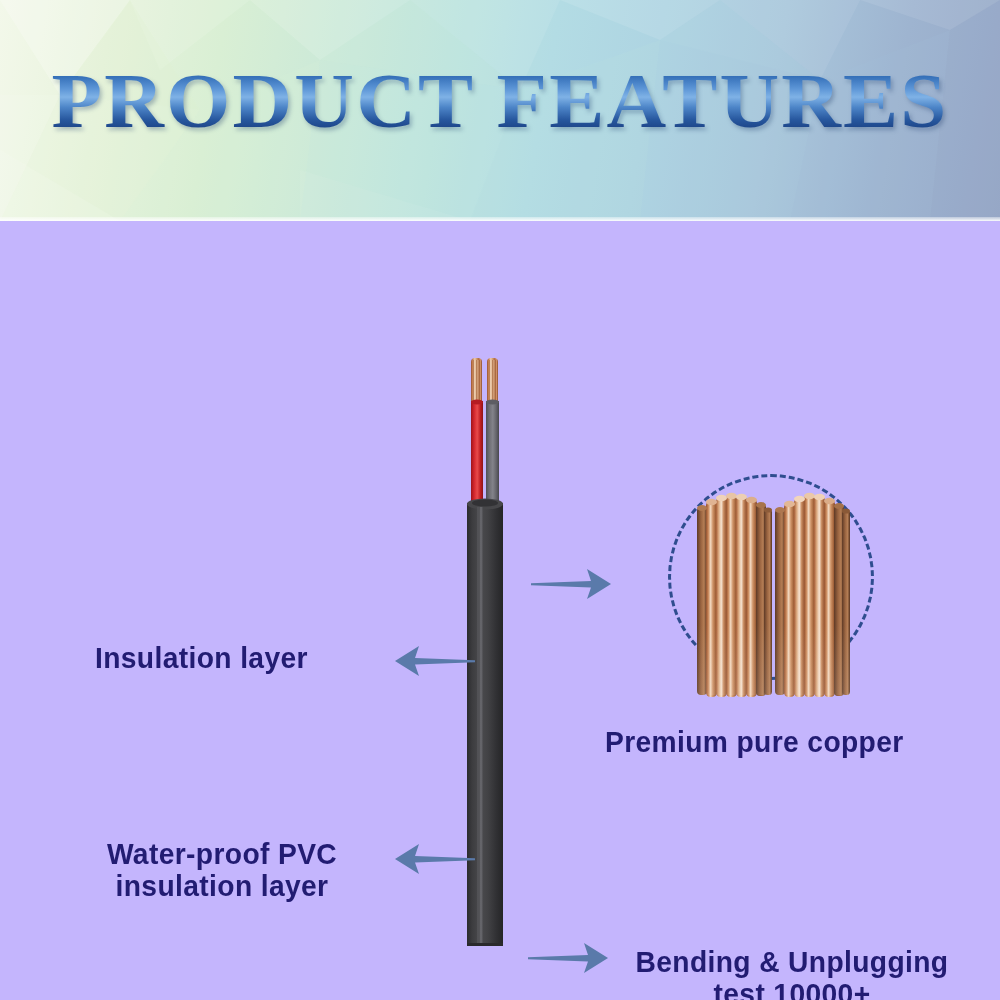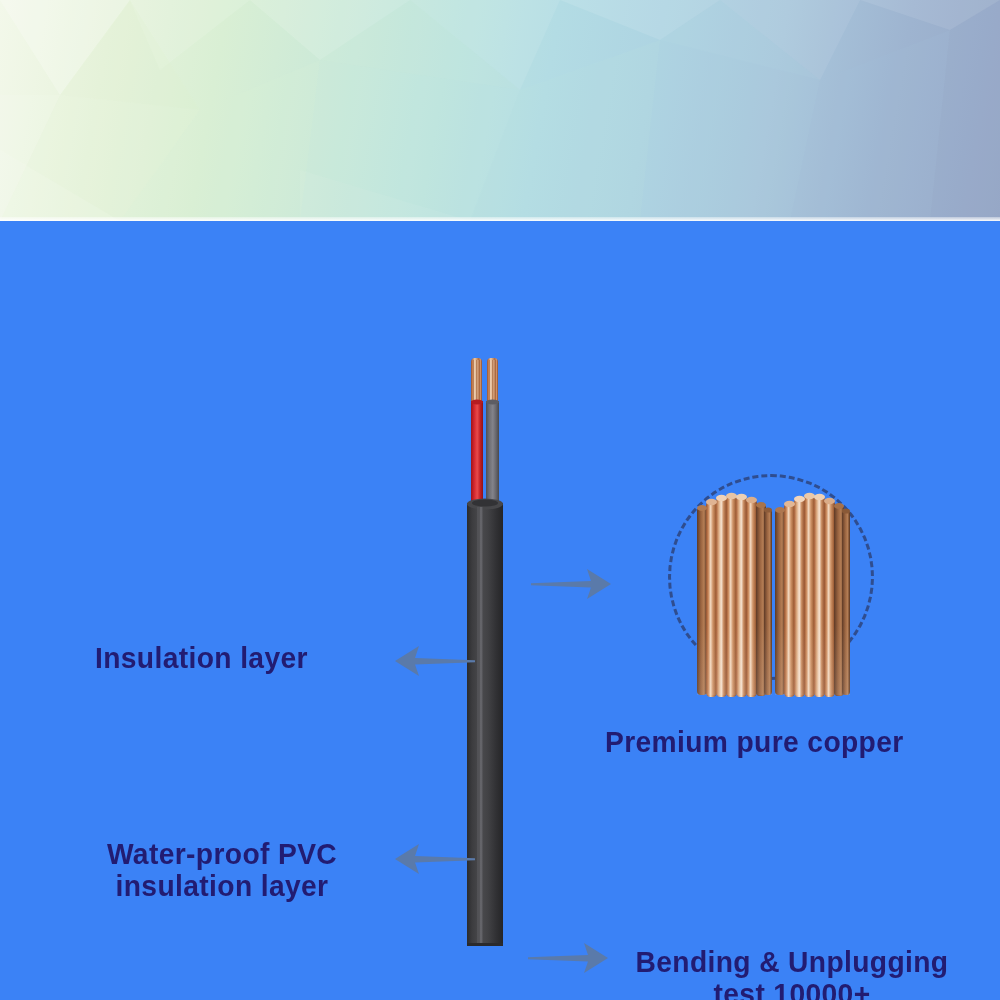--- a/index.html
+++ b/index.html
@@ -78,21 +78,21 @@
     color: transparent;
     -webkit-text-fill-color: transparent;
     filter: drop-shadow(2px 3px 2px rgba(20,50,100,0.30));
   }
 
   
   #body-area {
     position: absolute;
     left: 0; top: 221px;
     width: 1000px; height: 779px;
-    background: #3b82f6;
+    background: #c4b5fd;
   }
 
   
   #cable {
     position: absolute;
     left: 455px;
     top: 130px;   
     width: 95px;
     height: 600px;
   }
@@ -190,20 +190,23 @@
         <polygon points="820,80 950,30 930,221 790,221" fill="#a3bfd8" opacity="0.28"></polygon>
         <polygon points="860,0 1000,0 950,30" fill="#ffffff" opacity="0.16"></polygon>
         <polygon points="950,30 1000,0 1000,221 930,221" fill="#94a6c6" opacity="0.30"></polygon>
         <polygon points="0,150 120,221 0,221" fill="#ffffff" opacity="0.20"></polygon>
         <polygon points="300,170 470,221 300,221" fill="#ffffff" opacity="0.12"></polygon>
       </g>
     </svg>
 
     <div id="header-bottom-edge"></div>
 
+    <div id="title-wrap">
+      <span id="page-title">PRODUCT FEATURES</span>
+    </div>
   </div>
 
   <div id="body-area">
 
     <svg id="cable" viewBox="0 0 95 600">
       <defs>
         <linearGradient id="gJacket" x1="0" y1="0" x2="1" y2="0">
           <stop offset="0%" stop-color="#2b2b2d"></stop>
           <stop offset="14%" stop-color="#3c3c3f"></stop>
           <stop offset="38%" stop-color="#4b4b4e"></stop>

